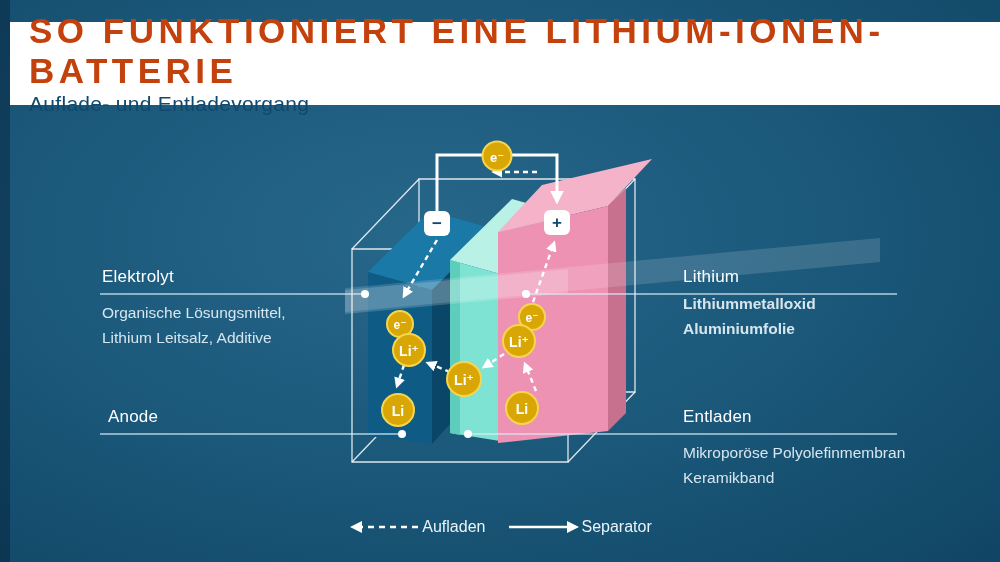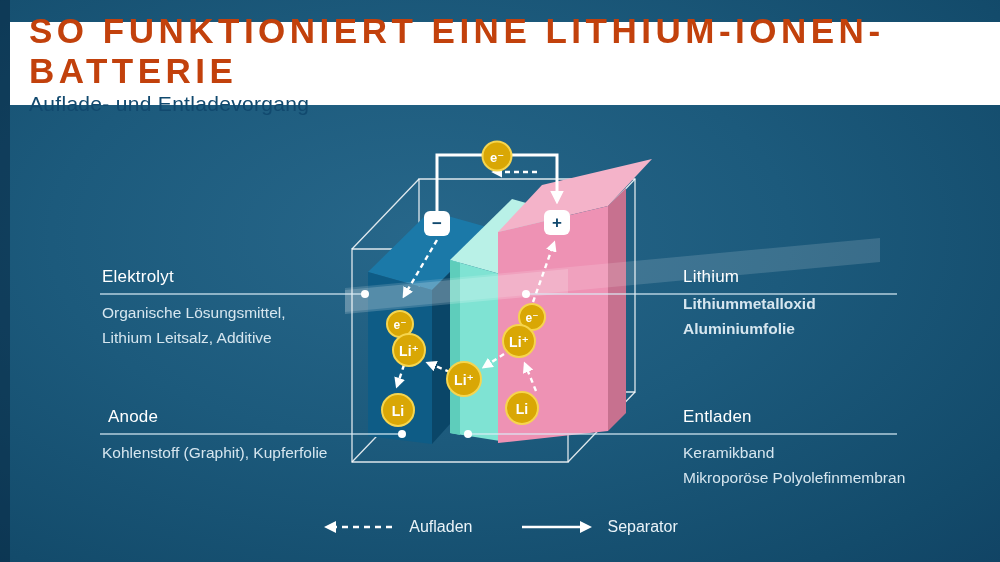--- a/index.html
+++ b/index.html
@@ -19,21 +19,21 @@
   .banner h2{
     margin:1px 0 0 0;font-size:21px;font-weight:normal;letter-spacing:0.3px;color:#11496e;
   }
   .diagram-svg{position:absolute;left:0;top:0;width:1000px;height:562px;}
   .lbl{position:absolute;color:#fff;}
   .lbl-title{font-size:17px;font-weight:normal;letter-spacing:0.2px;color:#ffffff;}
   .lbl-body{font-size:15.5px;color:#d6e6ef;line-height:25px;font-weight:normal;}
   sub.f{font-size:10px;line-height:0;}
   .legend{
     position:absolute;left:0;top:518px;width:1000px;display:flex;justify-content:center;
-    align-items:center;gap:13px;color:#eaf3f8;font-size:16px;
+    align-items:center;color:#eaf3f8;font-size:16px;
   }
   .legend .gap{width:22px;}
 </style>
 </head>
 <body>
 
 <div class="stage">
 
   <div class="edge-strip"></div>
 
@@ -150,32 +150,31 @@
     </g>
   </svg>
 
   <div class="lbl lbl-title" style="left:102px;top:267px;">Elektrolyt</div>
   <div class="lbl lbl-body" style="left:102px;top:300px;">
     <div>Organische Lösungsmittel,</div>
     <div>Lithium Leitsalz, Additive</div>
   </div>
 
   <div class="lbl lbl-title" style="left:108px;top:407px;">Anode</div>
-  <div class="lbl lbl-body" style="left:102px;top:440px;">Kohlenstoff (Graphit), Kupferfolie</div>
 
   <div class="lbl lbl-title" style="left:683px;top:267px;">Lithium</div>
   <div class="lbl lbl-body" style="left:683px;top:291px;font-weight:bold;">
     <div>Lithiummetalloxid</div>
     <div>Aluminiumfolie</div>
   </div>
 
   <div class="lbl lbl-title" style="left:683px;top:407px;">Entladen</div>
   <div class="lbl lbl-body" style="left:683px;top:440px;">
+    <div>Mikroporöse Polyolefinmembran</div>
     <div>Keramikband</div>
-    <div>Mikroporöse Polyolefinmembran</div>
   </div>
 
   <div class="legend">
     <svg width="74" height="14" viewBox="0 0 74 14">
       <path d="M70,7 L14,7" stroke="#ffffff" stroke-width="2.6" stroke-dasharray="6 5" fill="none"></path>
       <path d="M14,7 L26,1 L26,13 z" fill="#ffffff" transform="translate(-12,0) scale(1) "></path>
     </svg>
     <span>Aufladen</span>
     <span class="gap"></span>
     <svg width="74" height="14" viewBox="0 0 74 14">

